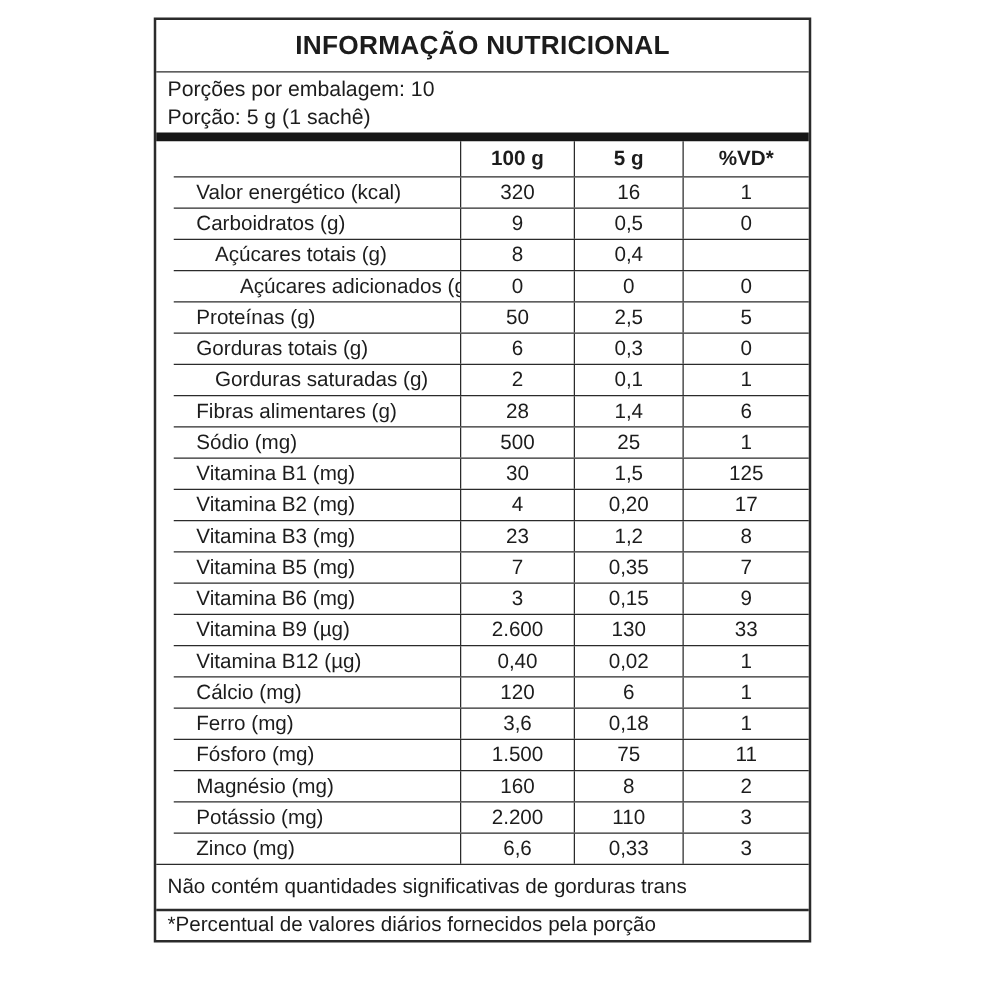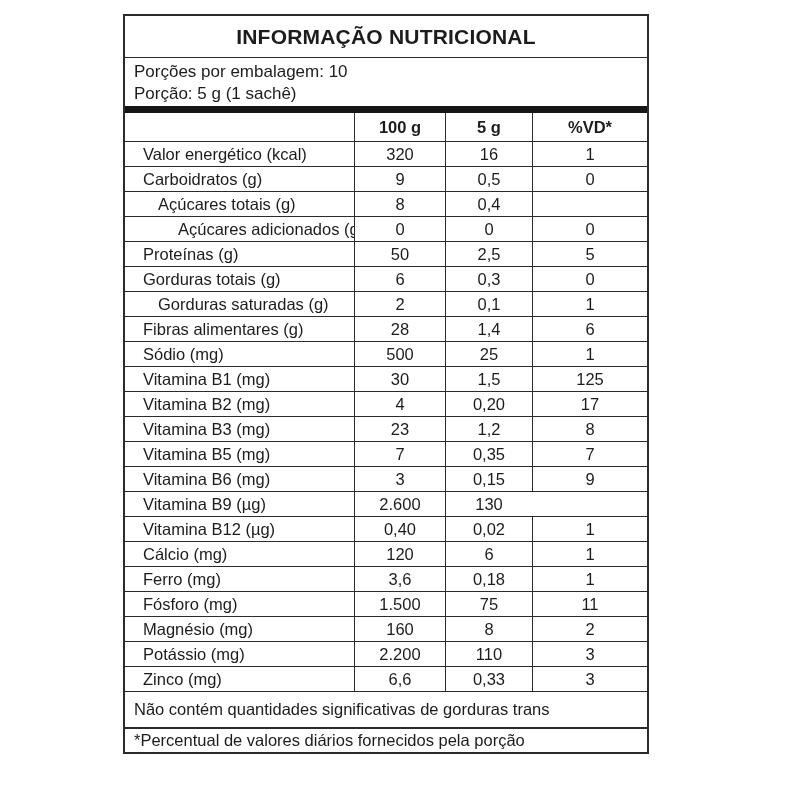--- a/index.html
+++ b/index.html
@@ -15,21 +15,21 @@
   }
   .title-row{
     height:42px;display:flex;align-items:center;justify-content:center;
     border-bottom:1.5px solid var(--line);
     font-weight:bold;font-size:21px;letter-spacing:0.2px;
   }
   .serving{
     height:48px;padding:3px 8px 0 9px;font-size:17px;line-height:22px;
   }
   .thickbar{height:7px;background:#161616;}
-  .tbl{width:100%;}
+  .tbl{width:100%;padding-left:14px;}
   .tr{
     display:grid;grid-template-columns:229px 91px 87px 1fr;
     height:25px;align-items:stretch;
   }
   .tr + .tr{border-top:1.5px solid var(--line);}
   .tr.head{height:28px;}
   .tr.head .td{font-weight:bold;}
   .td{
     display:flex;align-items:center;font-size:16.5px;white-space:nowrap;overflow:hidden;
   }
@@ -149,20 +149,21 @@
       <div class="tr">
         <div class="td lbl">Vitamina B6 (mg)</div>
         <div class="td num">3</div>
         <div class="td num">0,15</div>
         <div class="td num">9</div>
       </div>
       <div class="tr">
         <div class="td lbl">Vitamina B9 (µg)</div>
         <div class="td num">2.600</div>
         <div class="td num">130</div>
+        <div class="td num">33</div>
       </div>
       <div class="tr">
         <div class="td lbl">Vitamina B12 (µg)</div>
         <div class="td num">0,40</div>
         <div class="td num">0,02</div>
         <div class="td num">1</div>
       </div>
       <div class="tr">
         <div class="td lbl">Cálcio (mg)</div>
         <div class="td num">120</div>

